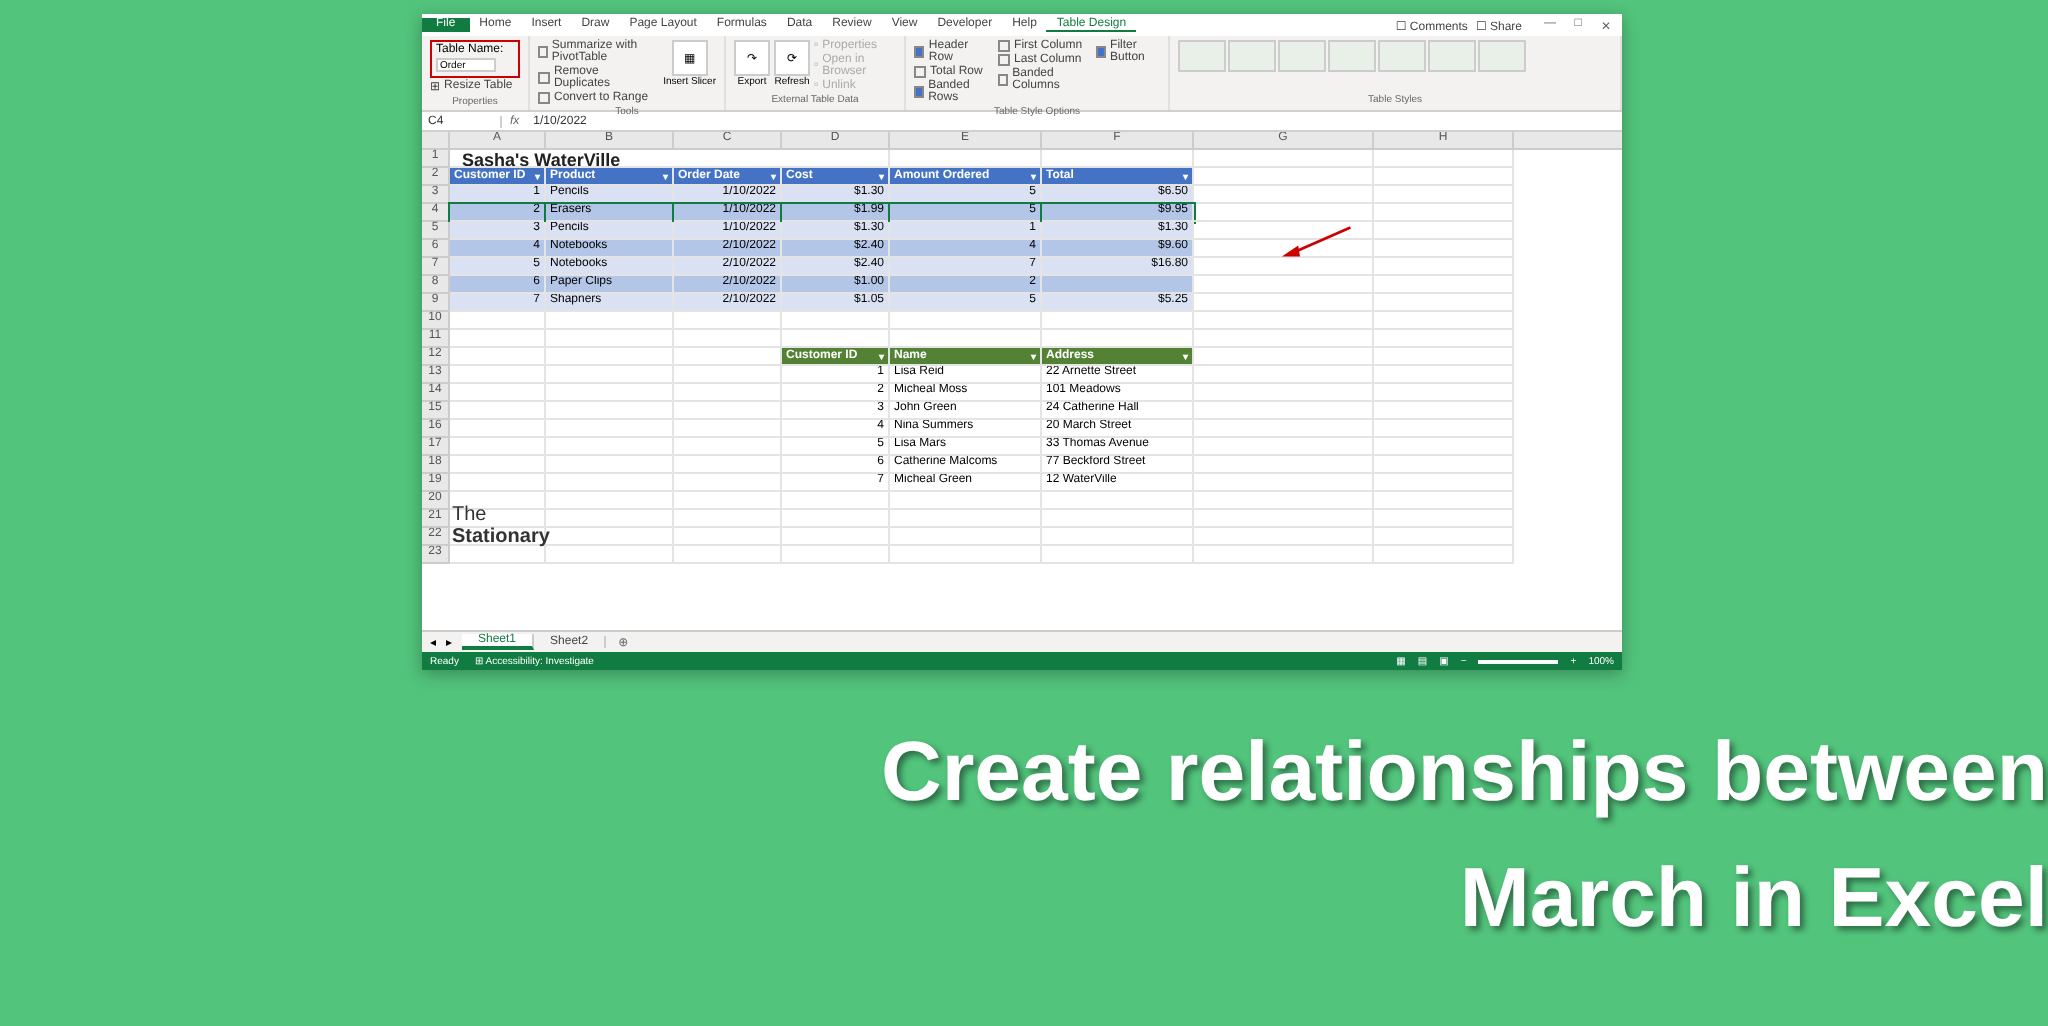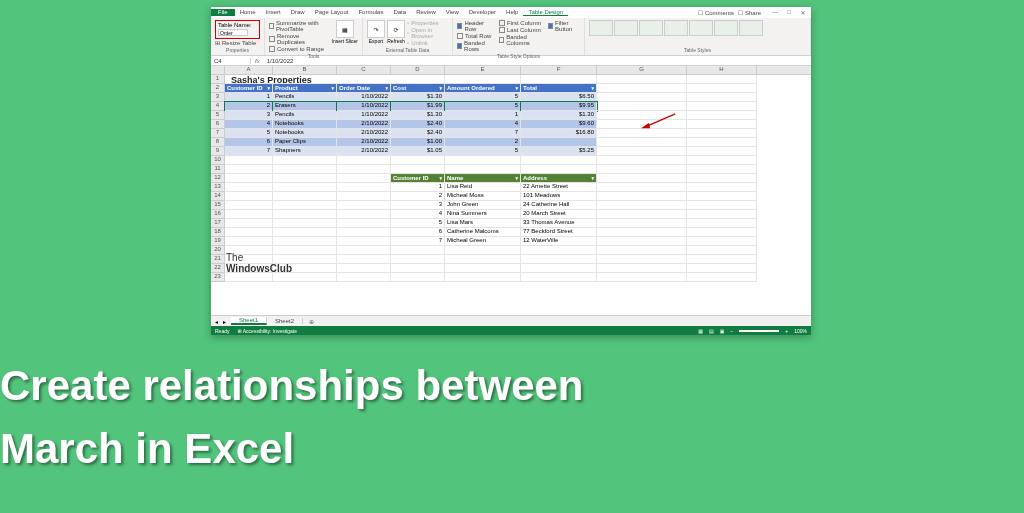--- a/index.html
+++ b/index.html
@@ -72,21 +72,21 @@
 .status { position:absolute; bottom:0; left:0; right:0; height:9px; background:#107c41; color:#fff; display:flex; align-items:center; padding:0 4px; font-size:5px; }
 .status .sr { margin-left:auto; display:flex; gap:6px; align-items:center; }
 .zoom-slider { width:40px; height:2px; background:#fff; position:relative; }
 
 
 .watermark { position:absolute; left:15px; bottom:42px; font-size:10px; color:#333; line-height:1.1; }
 .watermark .the { font-weight:300; }
 .watermark .wc { font-weight:600; }
 
 
-.caption { position:absolute; left:0; right:0; top:354px; text-align:left; color:#fff; font-size:42px; font-weight:600; font-family: Verdana, Arial, sans-serif; text-shadow: 2px 2px 3px rgba(0,0,0,0.45); line-height:1.5; }
+.caption { position:absolute; left:0; right:0; top:354px; text-align:right; color:#fff; font-size:42px; font-weight:600; font-family: Verdana, Arial, sans-serif; text-shadow: 2px 2px 3px rgba(0,0,0,0.45); line-height:1.5; }
 </style>
 </head>
 <body>
 
 <div class="excel-window">
 
   <div class="titlebar">
     <div class="titlebar-menu">
       <span class="file">File</span>
       <span>Home</span>
@@ -239,21 +239,21 @@
         <div class="ch" style="width: 54px;">C</div>
         <div class="ch" style="width: 54px;">D</div>
         <div class="ch" style="width: 76px;">E</div>
         <div class="ch" style="width: 76px;">F</div>
         <div class="ch" style="width: 90px;">G</div>
         <div class="ch" style="width: 70px;">H</div>
       </div>
     <div id="rows-container">
         <div class="row-wrap">
           <div class="rn">1</div>
-          <div class="cell title-cell" style="width: 166px; border-right: none;">Sasha's Properties</div>
+          <div class="cell title-cell" style="width: 166px; border-right: none;">Sasha's WaterVille</div>
           <div class="cell " style="width: 54px;"></div>
           <div class="cell " style="width: 76px;"></div>
           <div class="cell " style="width: 76px;"></div>
           <div class="cell " style="width: 90px;"></div>
           <div class="cell " style="width: 70px;"></div>
         </div>
         <div class="row-wrap">
           <div class="rn">2</div>
           <div class="cell tbl1-head" style="width: 48px;">
             <span>Customer ID</span>
@@ -526,21 +526,21 @@
 
     <div class="arrow">
       <svg viewBox="0 0 40 20">
           <line x1="38" y1="2" x2="6" y2="16" stroke="#c00" stroke-width="1.5"></line>
           <polygon points="0,18 9,12 10,18" fill="#c00"></polygon>
         </svg>
     </div>
 
     <div class="watermark">
       <div class="the">The</div>
-      <div class="wc">WindowsClub</div>
+      <div class="wc">Stationary</div>
     </div>
   </div>
 
   <div class="tabs">
     <span style="position:absolute;left:4px;">◂</span>
     <span style="position:absolute;left:12px;">▸</span>
     <div class="tab active">Sheet1</div>
     <div class="tab">Sheet2</div>
     <div class="plus">⊕</div>
   </div>

